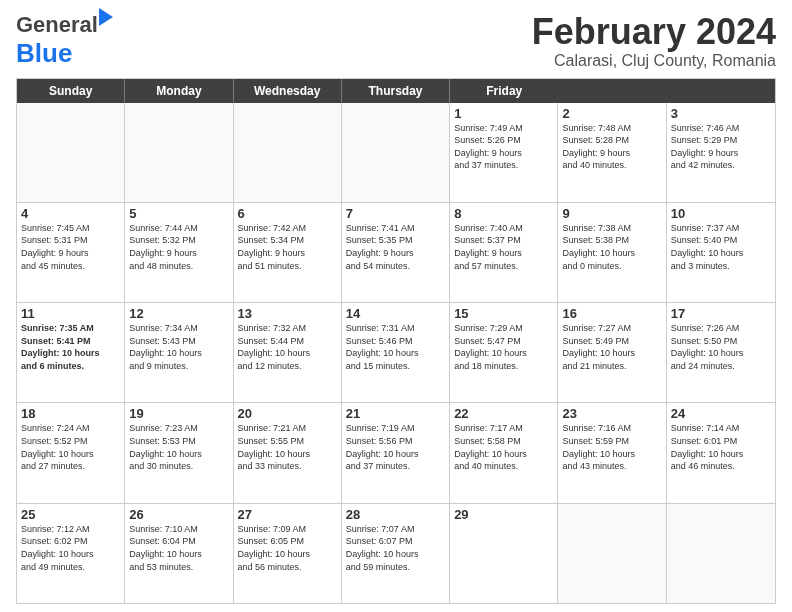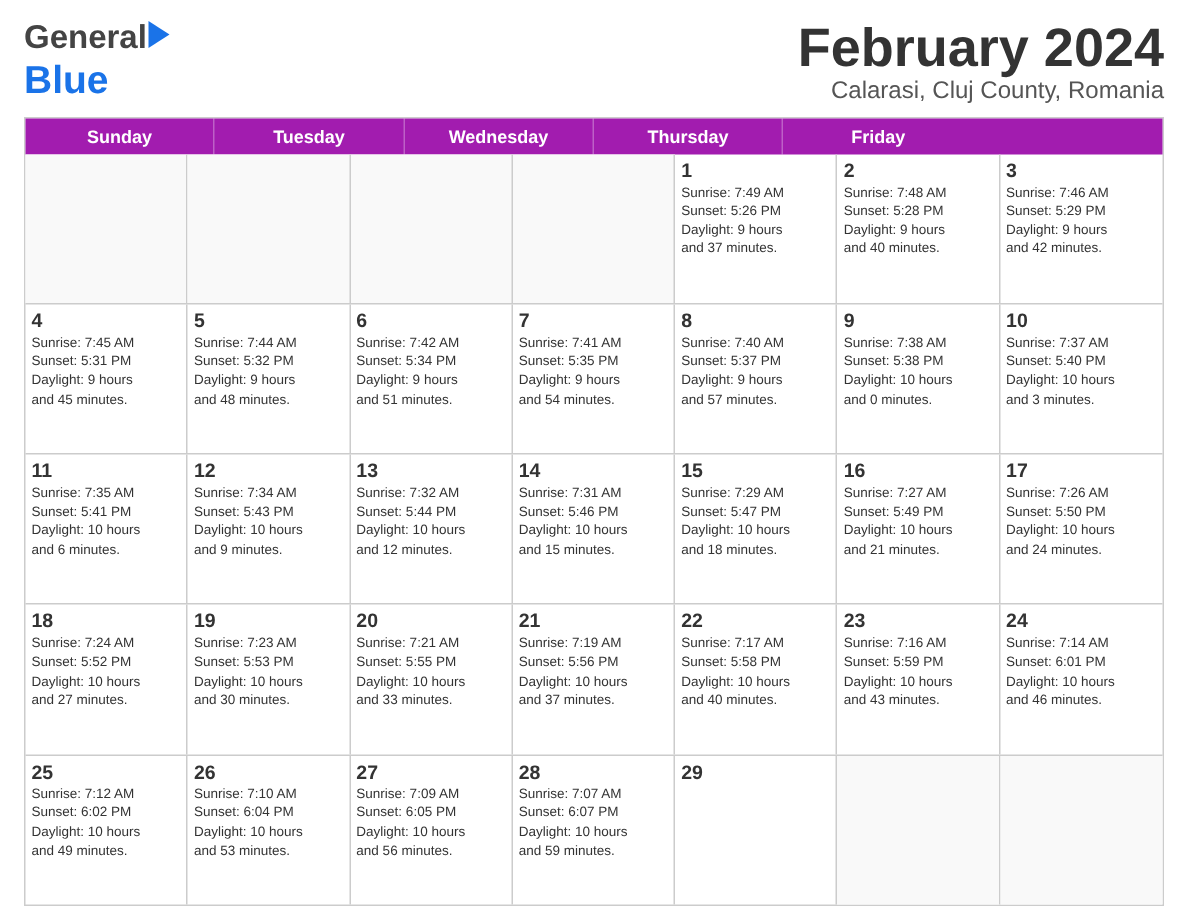--- a/index.html
+++ b/index.html
@@ -37,22 +37,22 @@
       color: #555;
     }
     .calendar {
       flex: 1;
       display: flex;
       flex-direction: column;
       border: 1px solid #ccc;
     }
     .cal-header {
       display: grid;
-      grid-template-columns: repeat(6, 1fr);
-      background: #a21caf;
+      grid-template-columns: repeat(7, 1fr);
+      background: #404040;
     }
     .cal-header-cell {
       color: #fff;
       font-size: 12px;
       font-weight: bold;
       text-align: center;
       padding: 5px 2px;
       border-right: 1px solid rgba(255,255,255,0.3);
     }
     .cal-header-cell:last-child { border-right: none; }
@@ -90,21 +90,20 @@
       color: #333;
       line-height: 1.4;
     }
     .logo-wrapper {
       display: flex;
       flex-direction: column;
       align-items: flex-start;
     }
     .logo-row {
       display: flex;
-      align-items: center;
     }
     .logo-g {
       font-size: 22px;
       font-weight: bold;
       color: #444;
     }
     .logo-b {
       font-size: 26px;
       font-weight: bold;
       color: #1a73e8;
@@ -135,21 +134,21 @@
     </div>
     <div class="title-section">
       <div class="month-title">February 2024</div>
       <div class="location-title">Calarasi, Cluj County, Romania</div>
     </div>
   </div>
 
   <div class="calendar">
     <div class="cal-header">
     <div class="cal-header-cell">Sunday</div>
-        <div class="cal-header-cell">Tuesday</div>
+        <div class="cal-header-cell">Monday</div>
         <div class="cal-header-cell">Wednesday</div>
         <div class="cal-header-cell">Thursday</div>
         <div class="cal-header-cell">Friday</div>
       </div>
     <div class="cal-body">
     <div class="cal-row">
           <div class="cal-cell empty"></div>
           <div class="cal-cell empty"></div>
           <div class="cal-cell empty"></div>
           <div class="cal-cell empty"></div>
@@ -222,21 +221,21 @@
             <span class="day-num">10</span>
             <div class="cell-text" style="white-space: pre-line;">Sunrise: 7:37 AM
 Sunset: 5:40 PM
 Daylight: 10 hours
 and 3 minutes.</div>
           </div>
         </div>
         <div class="cal-row">
           <div class="cal-cell">
             <span class="day-num">11</span>
-            <div class="cell-text" style="white-space: pre-line;">Sunrise: 7:35 AM
+            <div class="cell-text" style="white-space: pre-line; font-weight: bold;">Sunrise: 7:35 AM
 Sunset: 5:41 PM
 Daylight: 10 hours
 and 6 minutes.</div>
           </div>
           <div class="cal-cell">
             <span class="day-num">12</span>
             <div class="cell-text" style="white-space: pre-line;">Sunrise: 7:34 AM
 Sunset: 5:43 PM
 Daylight: 10 hours
 and 9 minutes.</div>

